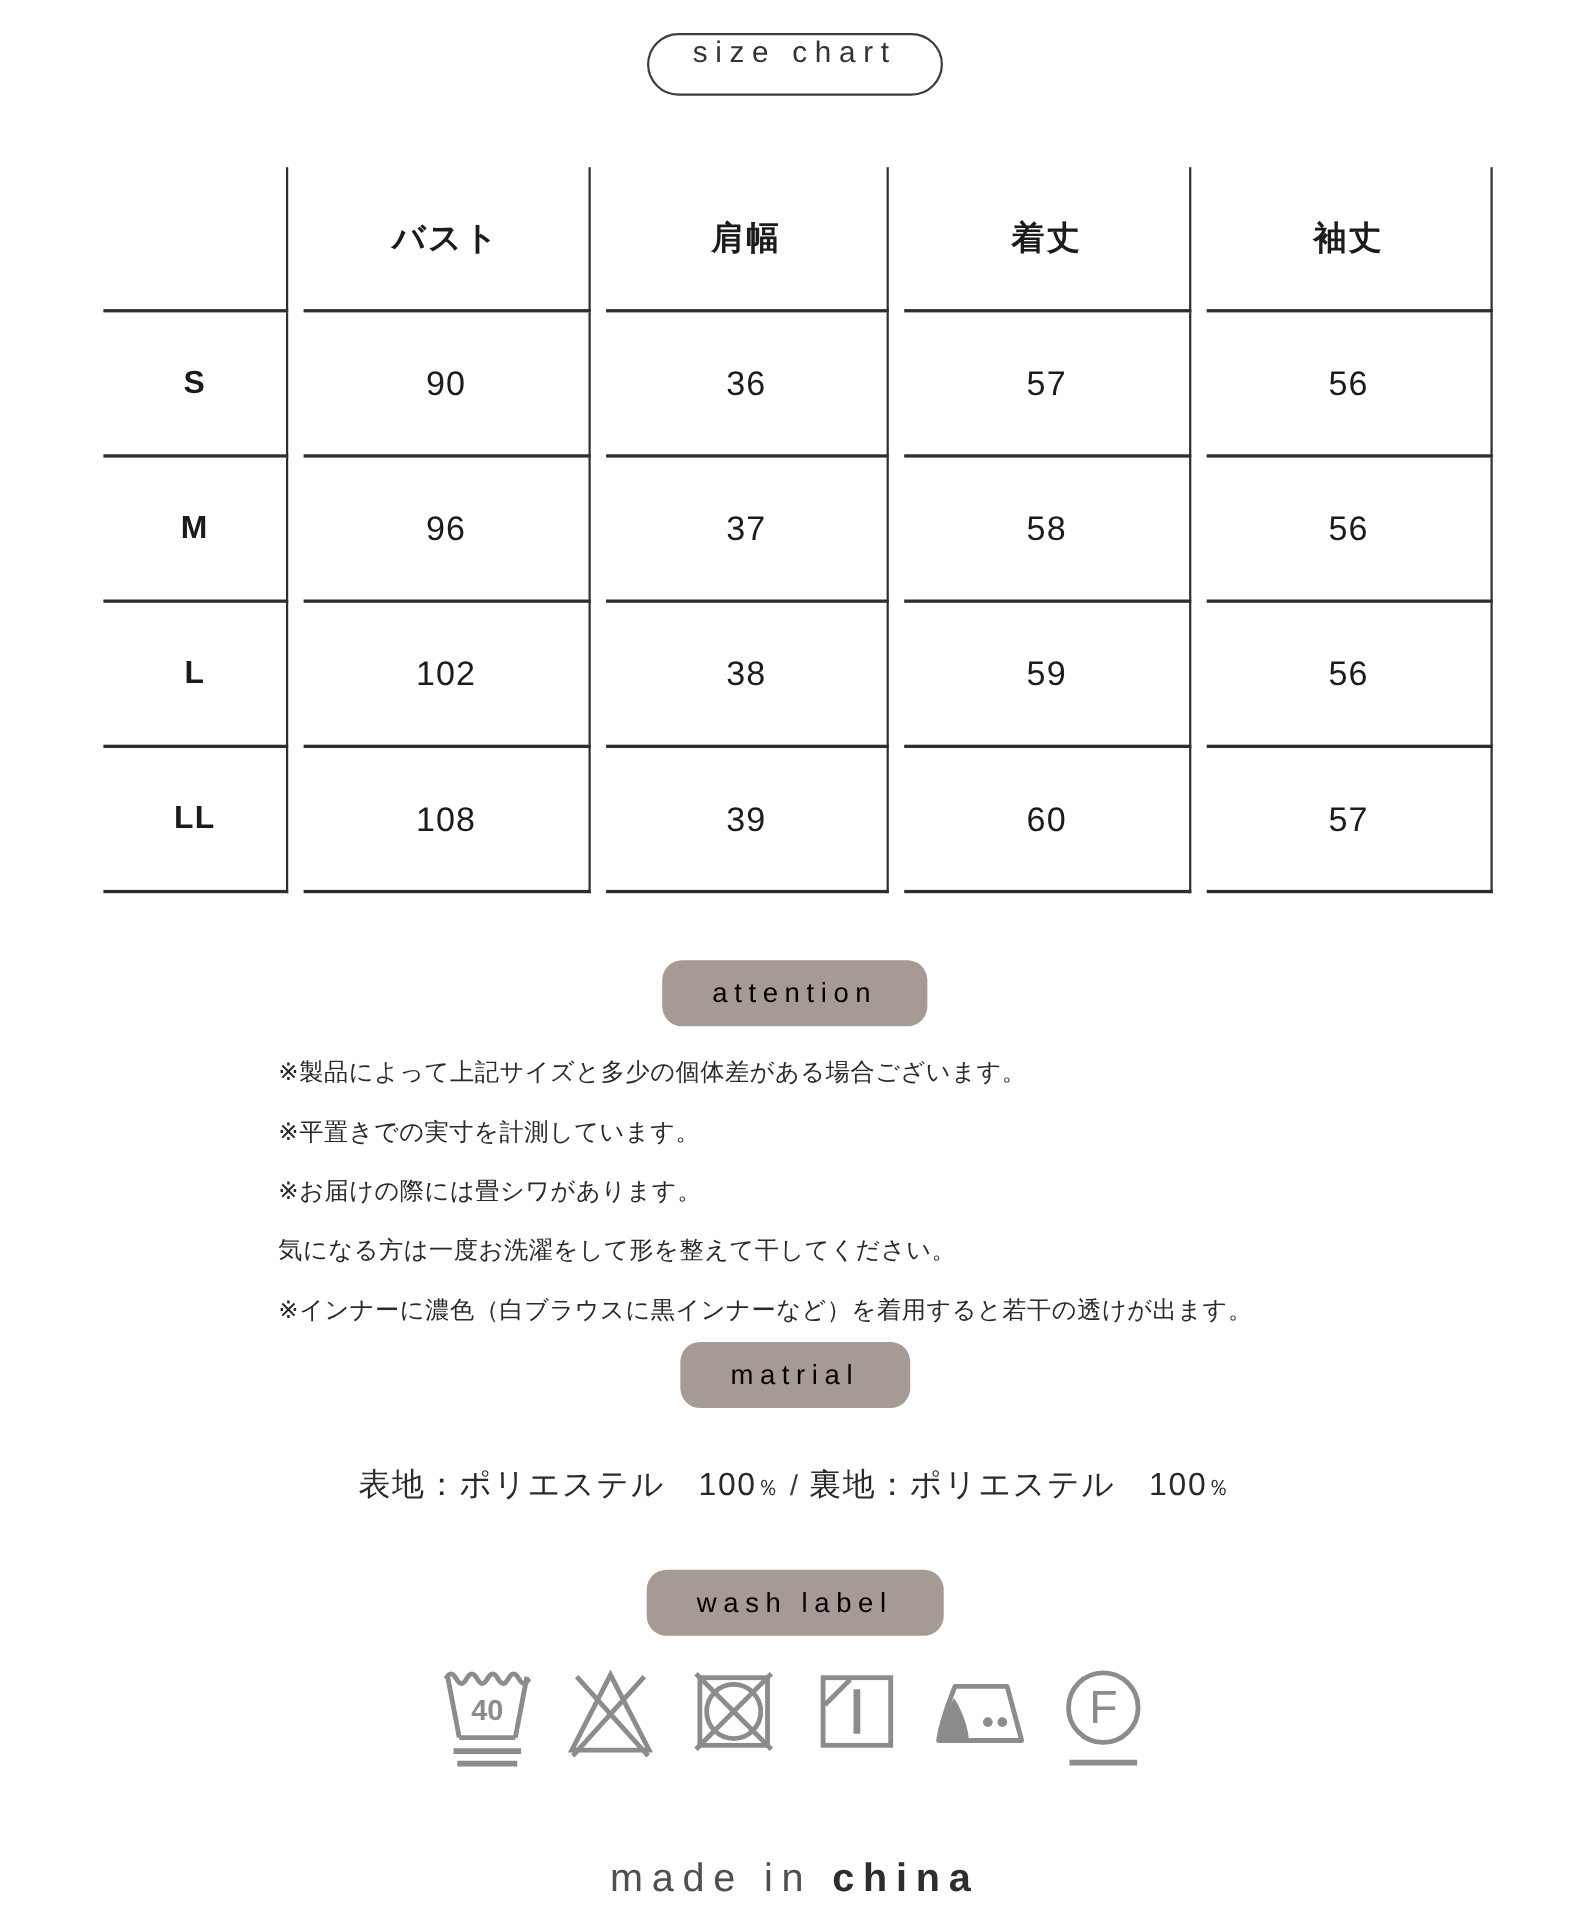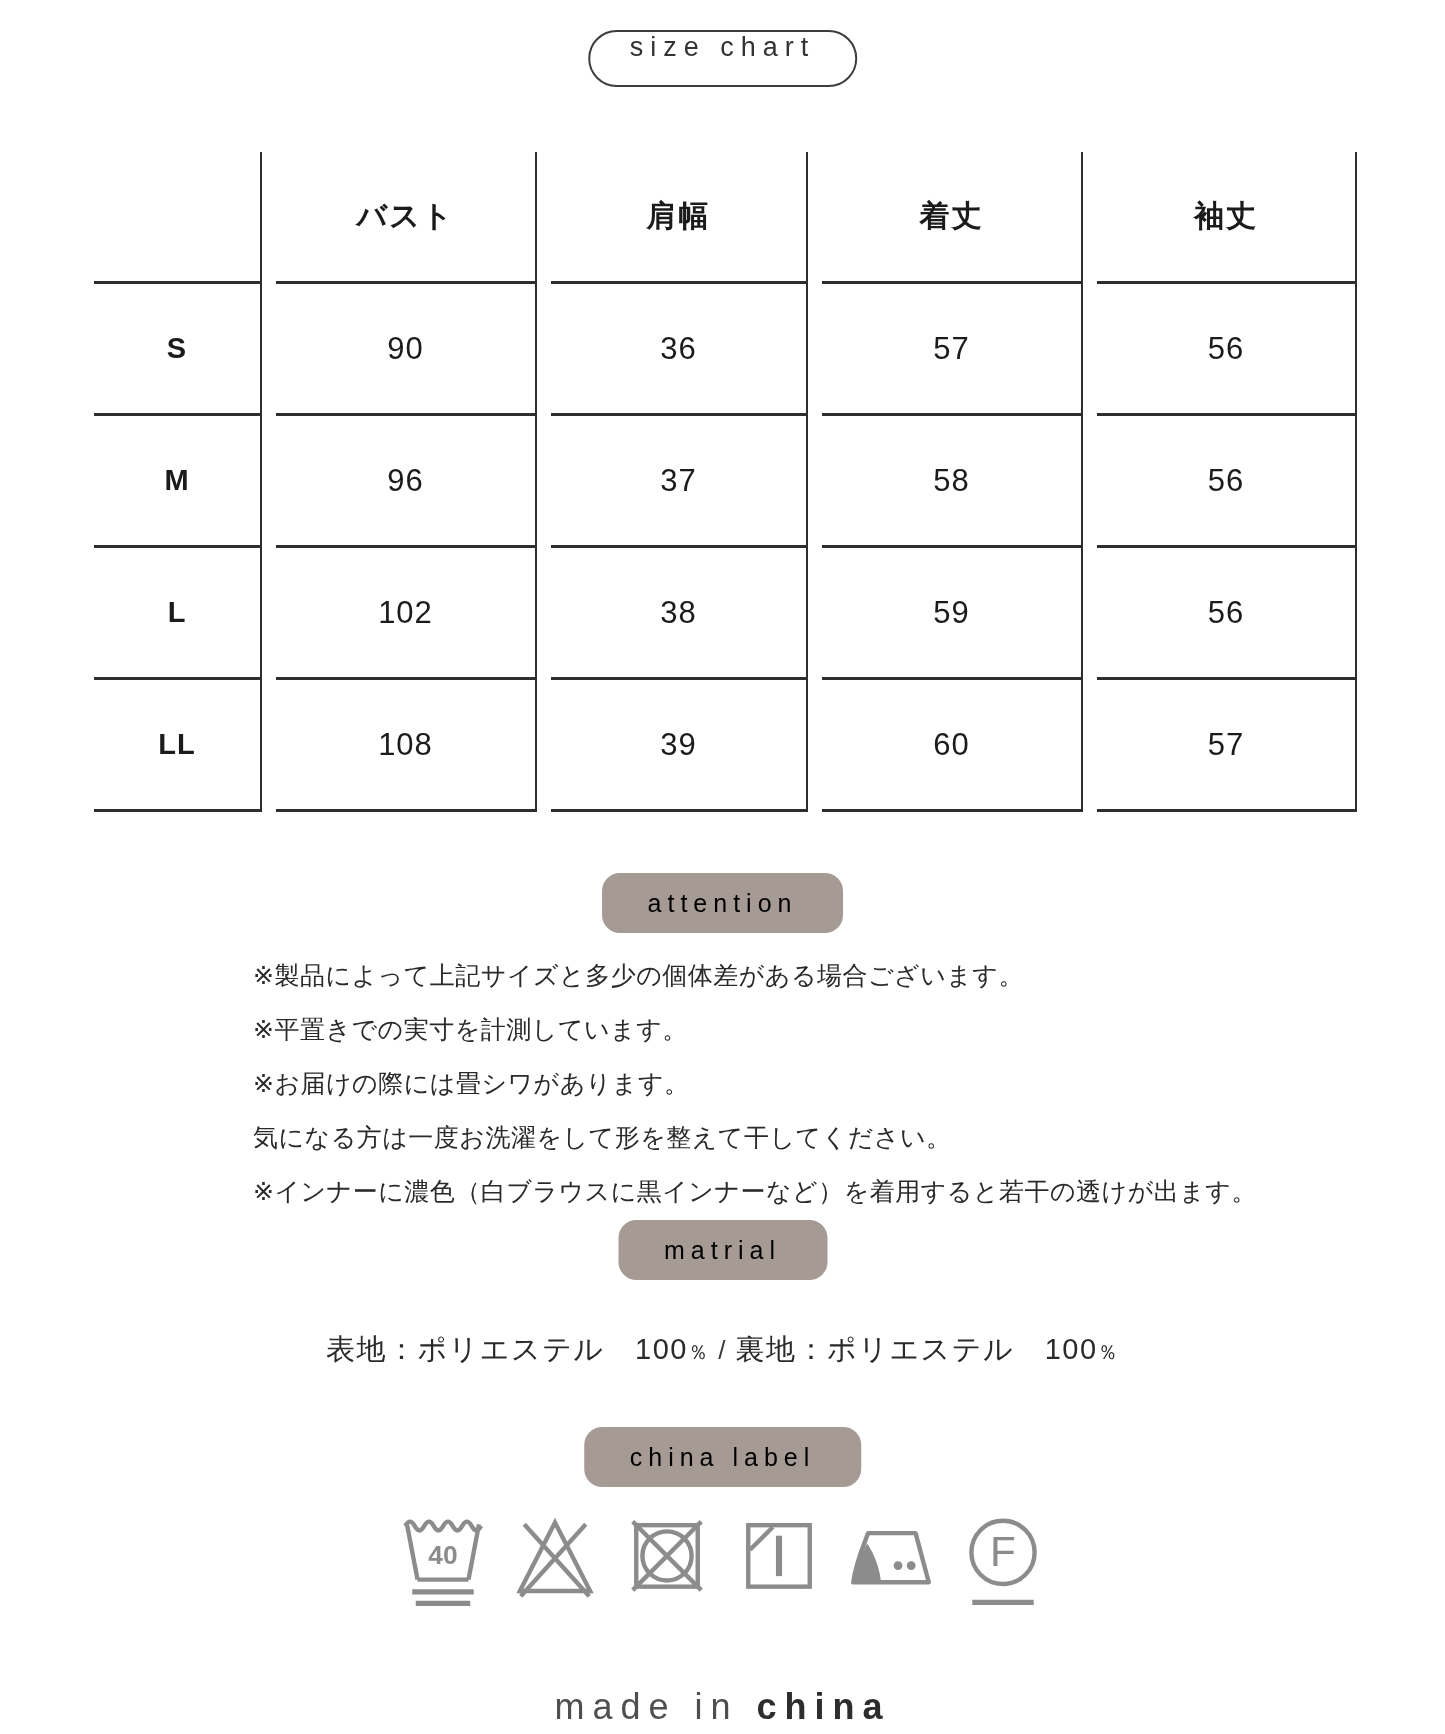--- a/index.html
+++ b/index.html
@@ -32,21 +32,21 @@
     background:#a69a94;color:#000000;height:60px;border-radius:18px;
     display:flex;align-items:center;justify-content:center;
     padding:0 46px;font-size:25px;letter-spacing:6px;box-sizing:border-box;white-space:nowrap;
   }
   #attention-badge{top:873px;}
   #material-badge{top:1220px;}
   #wash-badge{top:1427px;}
   
   .notes{
     position:absolute;top:948px;left:253px;width:1120px;
-    font-size:25px;line-height:54px;color:#2a2a2a;font-weight:500;letter-spacing:0.5px;
+    font-size:22px;line-height:54px;color:#2a2a2a;font-weight:500;letter-spacing:0.5px;
   }
   .notes div{white-space:nowrap;}
   
   .material-line{
     position:absolute;top:1330px;left:0;width:100%;text-align:center;
     font-size:29px;color:#2a2a2a;font-weight:500;letter-spacing:1.5px;white-space:nowrap;
   }
   .material-line .pct{font-size:20px;}
   .material-line .mat-sep{white-space:pre;font-size:26px;color:#3a3a3a;}
   
@@ -116,21 +116,21 @@
   </div>
 
   <div class="badge" id="material-badge">
     <span>matrial</span>
   </div>
   <div class="material-line">
     <span>表地：ポリエステル　100</span><span class="pct">％</span><span class="mat-sep"> / </span><span>裏地：ポリエステル　100</span><span class="pct">％</span>
   </div>
 
   <div class="badge" id="wash-badge">
-    <span>china label</span>
+    <span>wash label</span>
   </div>
 
   <div class="wash-icons">
 
     <svg width="88" height="101" viewBox="0 0 100 115">
       <g stroke="#8c8c8c" stroke-width="5" fill="none">
         <path d="M7,16 q5.4,-10 10.8,0 t10.8,0 t10.8,0 t10.8,0 t10.8,0 t10.8,0 t10.8,0 t10.8,0"></path>
         <line x1="9" y1="14" x2="21" y2="77"></line>
         <line x1="91" y1="14" x2="79" y2="77"></line>
         <line x1="21" y1="77" x2="79" y2="77"></line>

